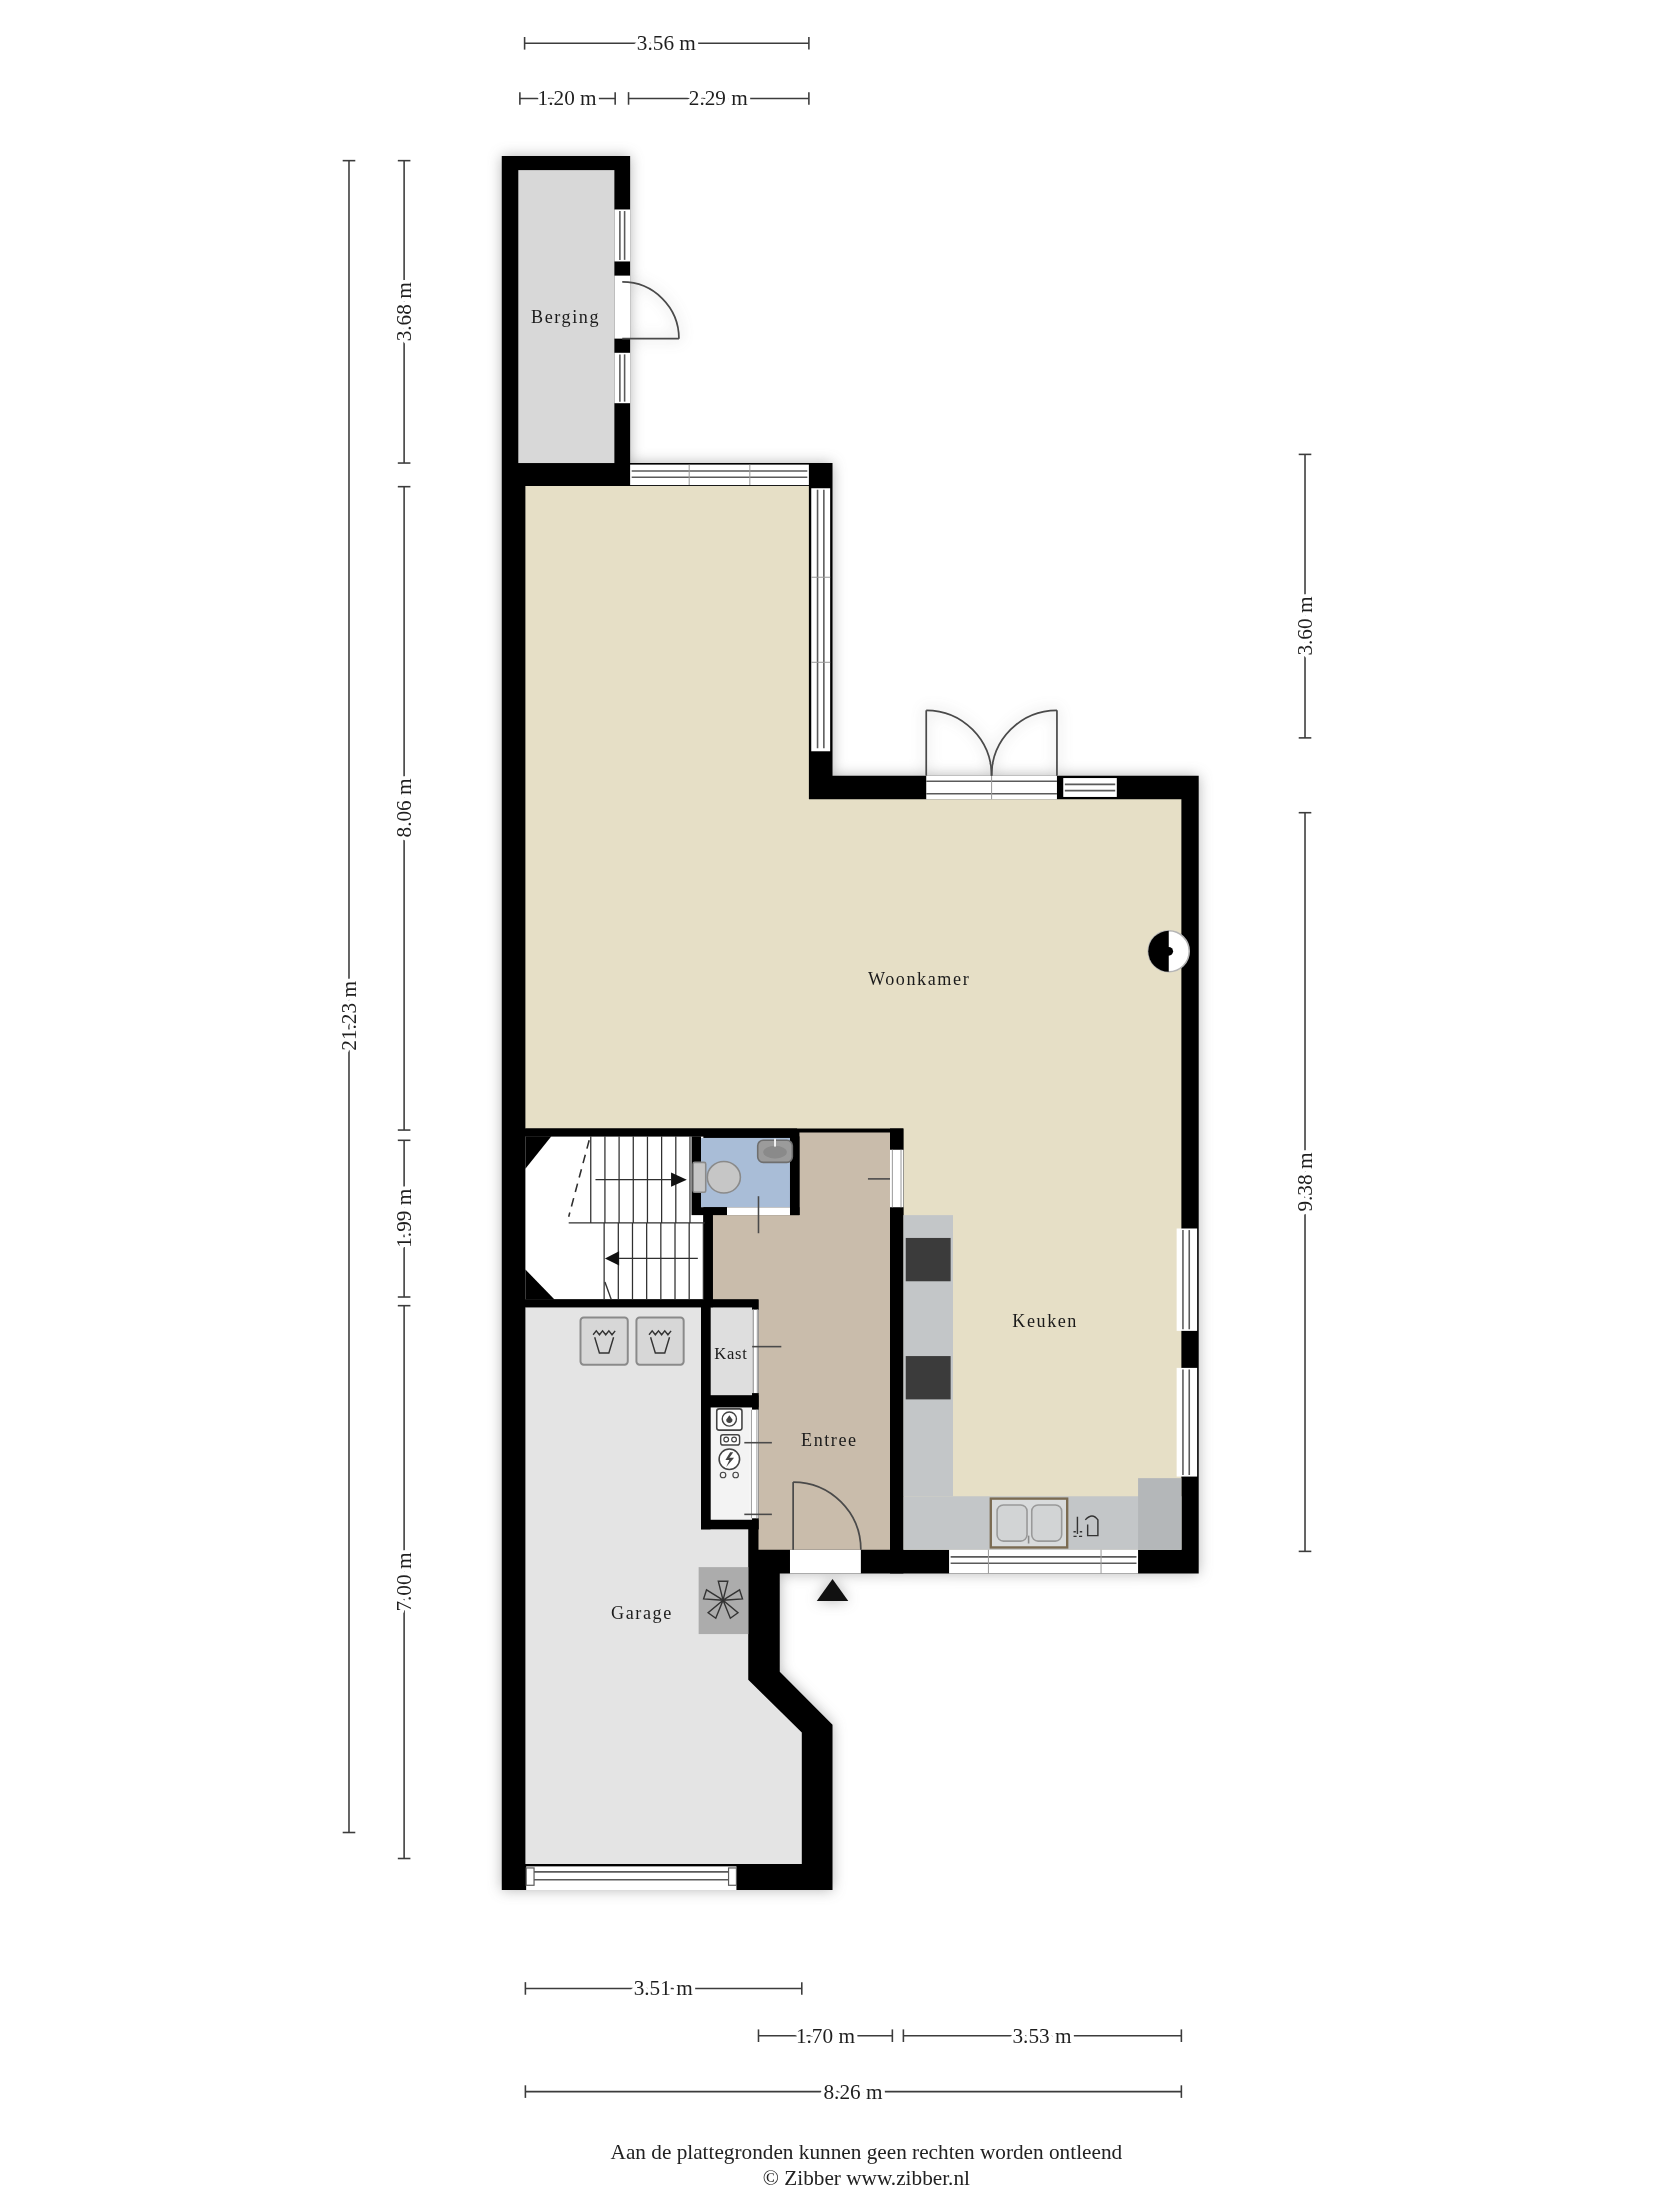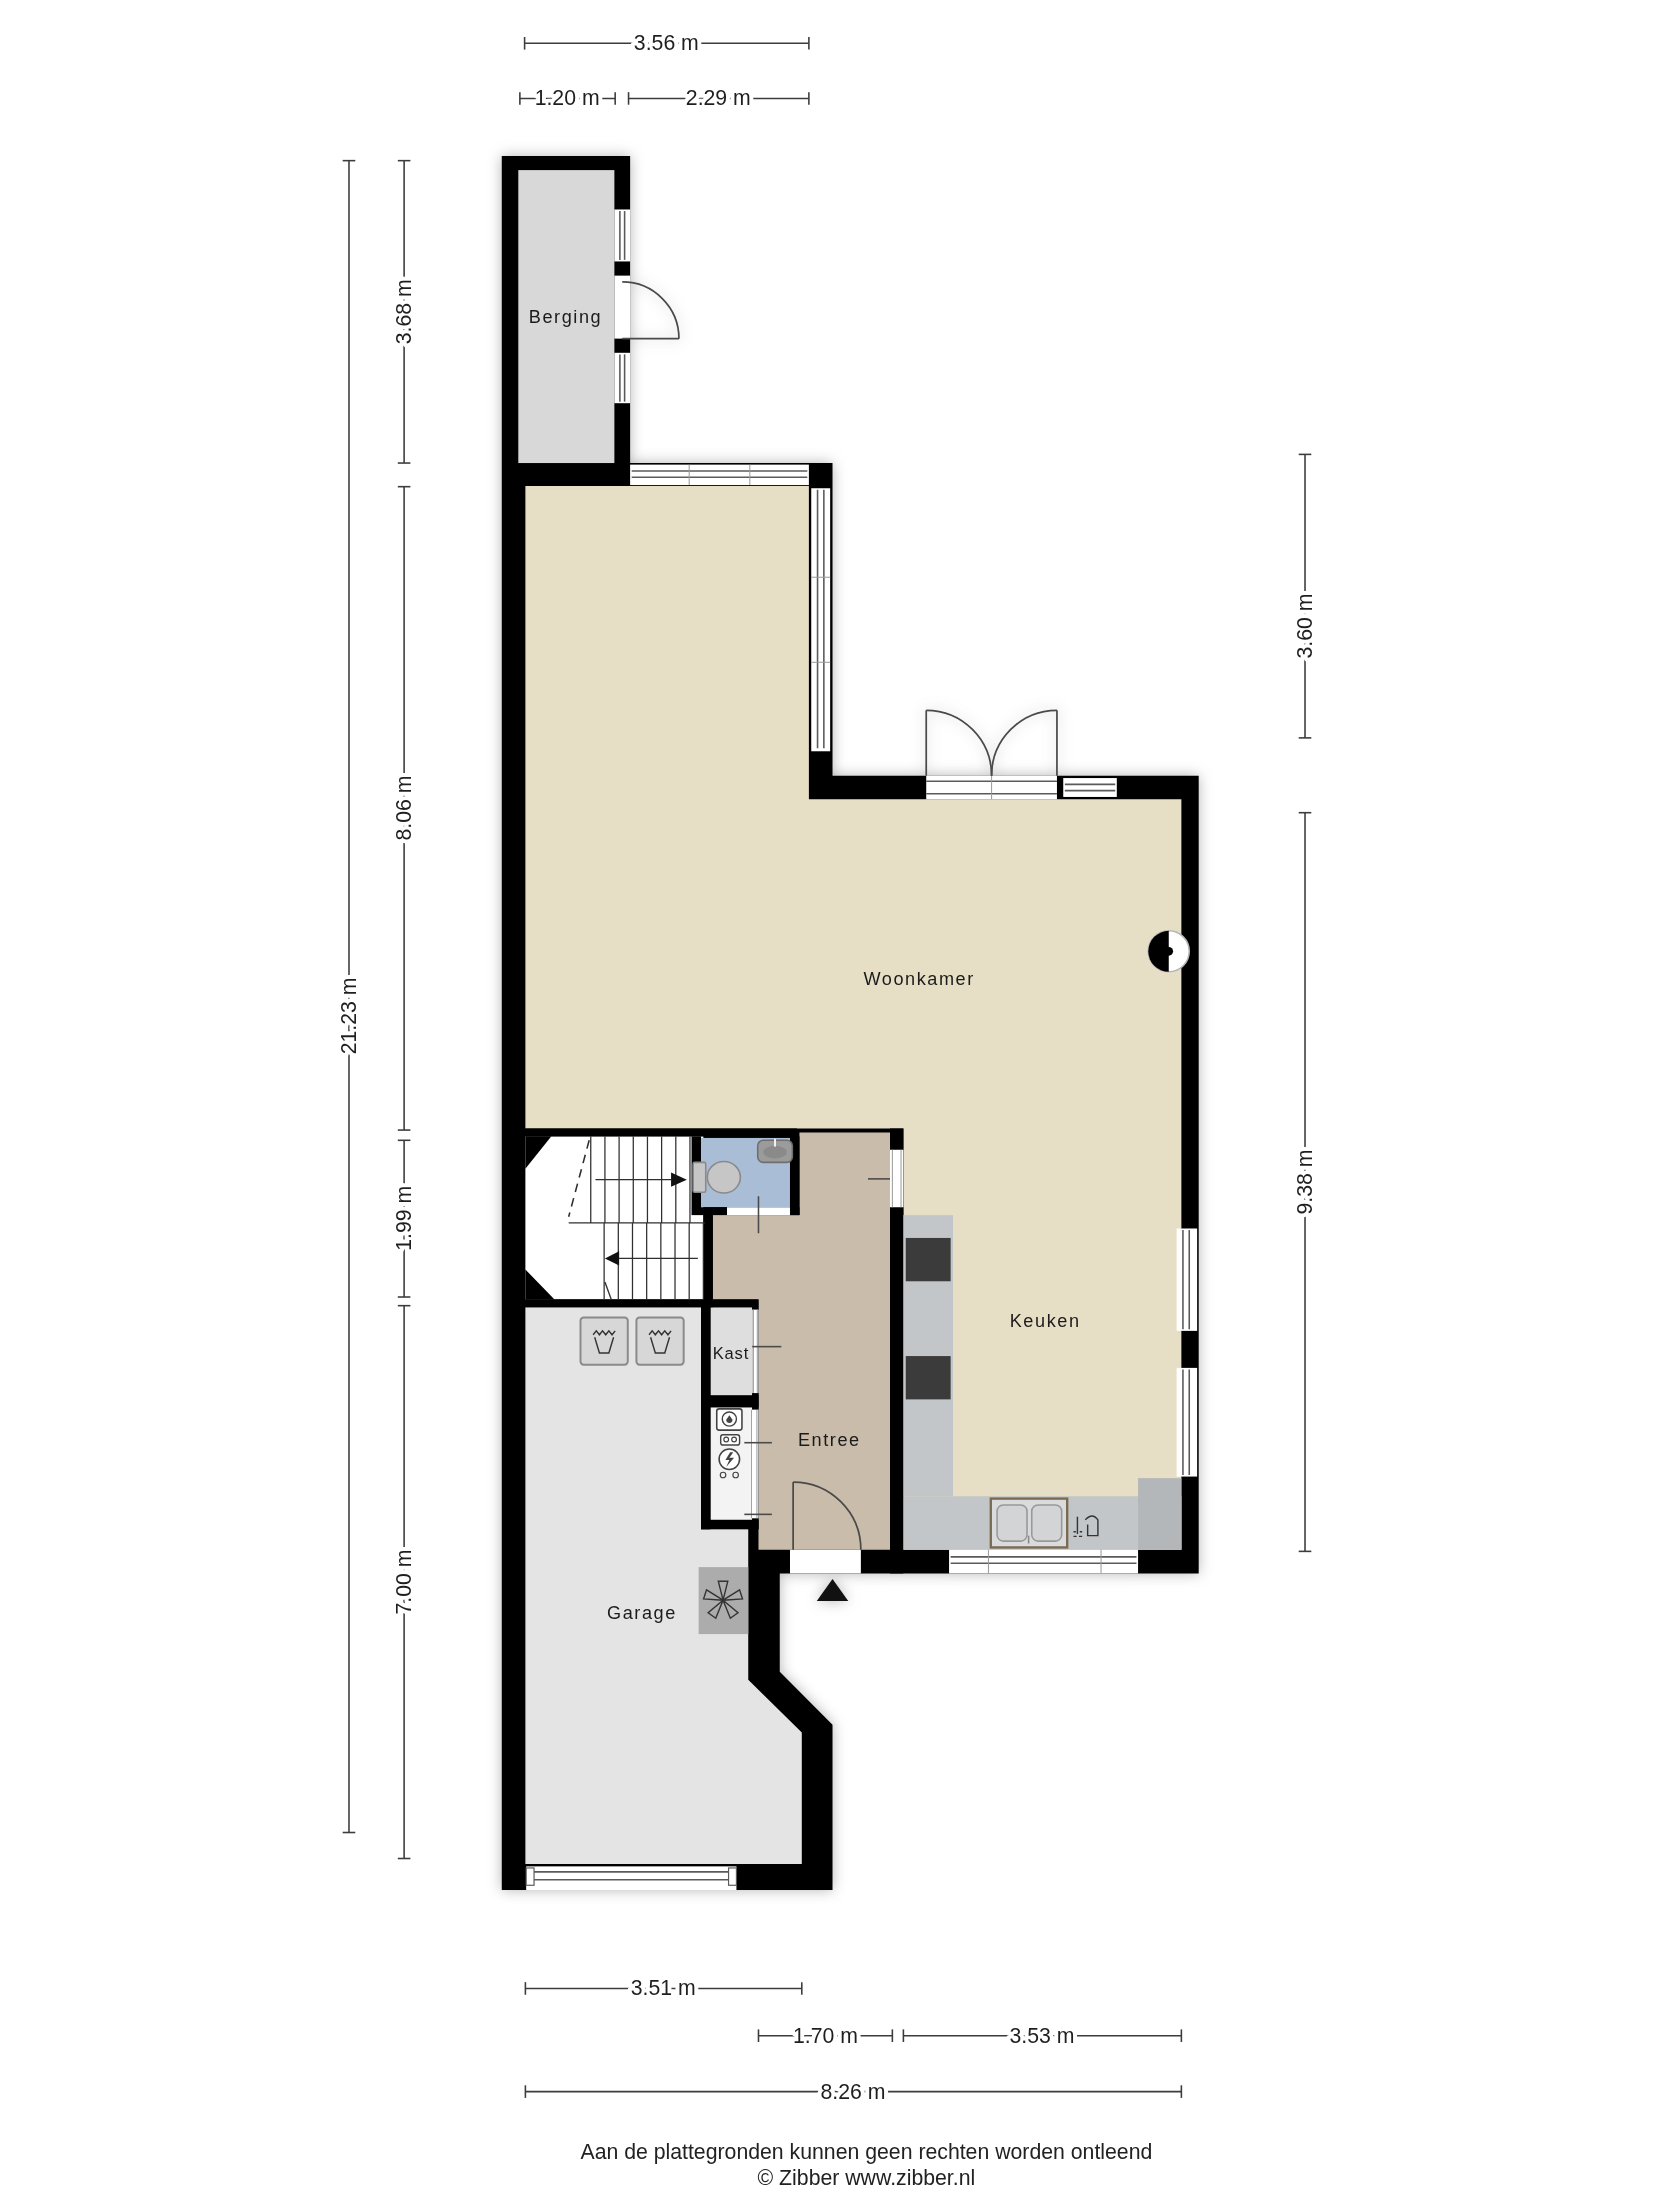--- a/index.html
+++ b/index.html
@@ -1,17 +1,17 @@
 <!DOCTYPE html>
 <html style="--wall: #000000; --floor-living: #e6dfc6; --floor-entree: #c9bcab; --floor-toilet: #a9bdd7; --floor-berging: #d8d8d8; --floor-garage: #e4e4e4; --floor-kast: #dedede; --counter: #c3c6c8; --counter-dark: #b4b7b9; --appliance: #3b3b3b; --fan-box: #acacac; --dim-line: #3c3c3c;font-size:12.6px"><head>
 <meta charset="utf-8">
 <style>
   html,body{margin:0;padding:0;background:#ffffff;}
   .page{width:1654px;height:2205px;position:relative;background:#fff;
-        font-family:Liberation Sans, sans-serif;overflow:hidden;}
+        font-family:Liberation Serif, serif;overflow:hidden;}
   svg{display:block;}
   .wall{fill:var(--wall,#000);}
   .f-living{fill:var(--floor-living,#e6dfc6);}
   .f-entree{fill:var(--floor-entree,#c9bcab);}
   .f-toilet{fill:var(--floor-toilet,#a9bdd7);}
   .f-berging{fill:var(--floor-berging,#d8d8d8);}
   .f-garage{fill:var(--floor-garage,#e4e4e4);}
   .f-kast{fill:var(--floor-kast,#dedede);}
   .f-meter{fill:#f3f3f3;}
   .f-stair{fill:#ffffff;}

